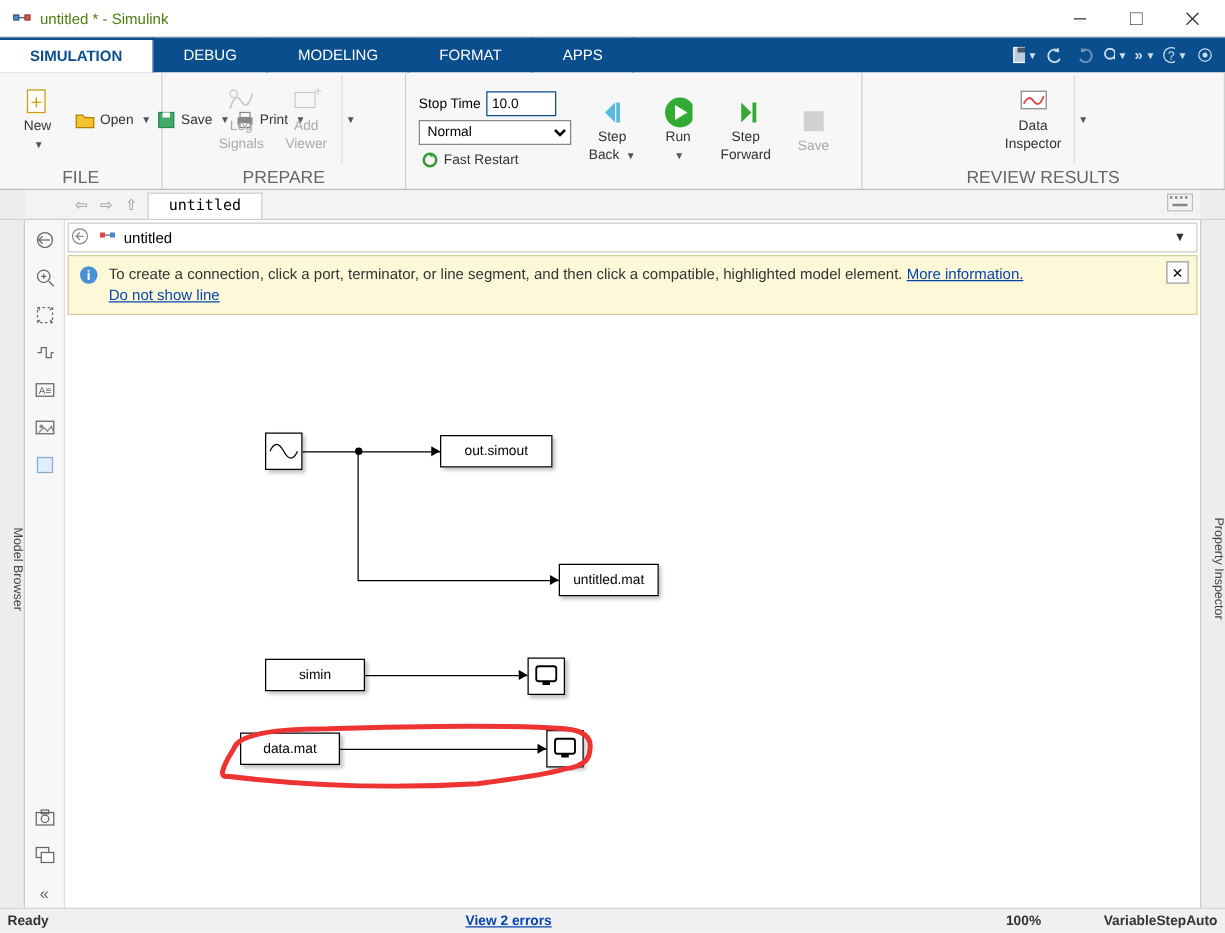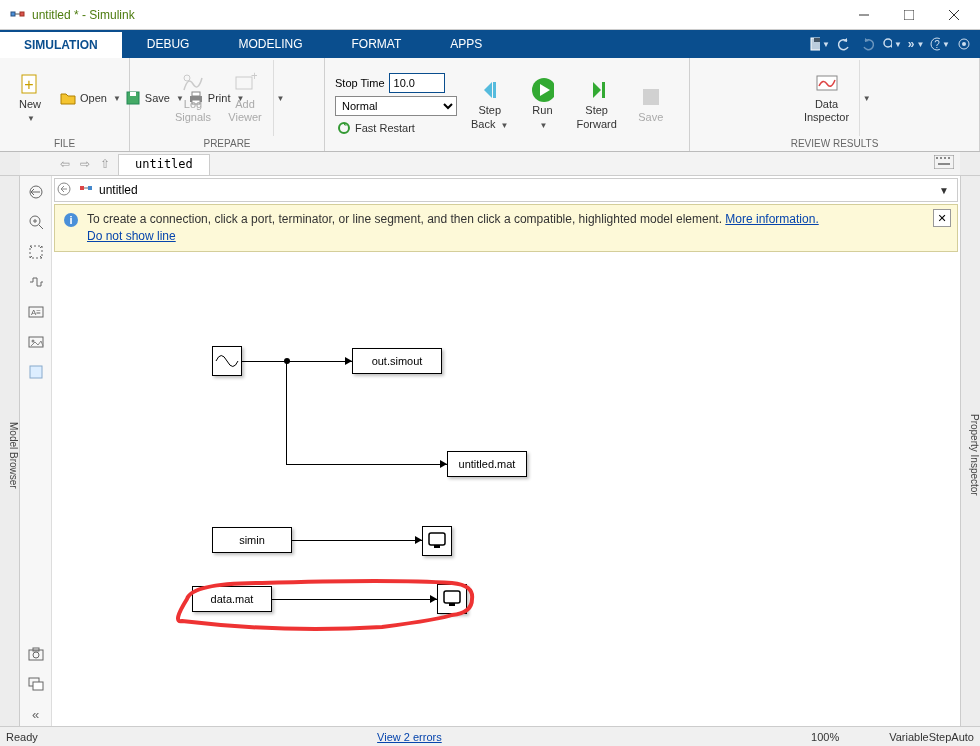--- a/index.html
+++ b/index.html
@@ -17,21 +17,21 @@
 .maintab { padding: 0 24px; display: flex; align-items: center; color: #fff; font-size: 12px; cursor: pointer; border-right: 1px solid #0a4e8e; }
 .maintab.active { background: #fff; color: #0a4e8e; font-weight: 600; border-top: 2px solid #0a4e8e; }
 .maintabs .right { margin-left: auto; display: flex; align-items: center; gap: 4px; padding-right: 6px; }
 .maintabs .ticon { width: 20px; height: 20px; display:flex; align-items:center; justify-content:center; cursor:pointer; border-radius: 2px; }
 .maintabs .ticon svg, .maintabs .ticon span { color: #fff; }
 
 
 .toolstrip { height: 94px; background: #f7f7f7; border-bottom: 1px solid #bbb; display: flex; align-items: stretch; }
 .tsgroup { border-right: 1px solid #d0d0d0; display: flex; flex-direction: column; }
 .tsgroup .row { flex: 1; display: flex; align-items: center; padding: 2px 6px; gap: 4px; }
-.tsgroup .lbl { font-size: 10px; color: #666; text-align: center; padding-bottom: 2px; text-transform: uppercase; }
+.tsgroup .lbl { font-size: 14px; color: #666; text-align: center; padding-bottom: 2px; text-transform: uppercase; }
 .bigbtn { display: flex; flex-direction: column; align-items: center; justify-content: center; padding: 2px 6px; min-width: 48px; cursor: pointer; }
 .bigbtn .ico { width: 24px; height: 24px; display:flex; align-items:center; justify-content:center; }
 .bigbtn .txt { font-size: 11px; color: #333; text-align: center; line-height: 1.2; margin-top: 2px; }
 .bigbtn.disabled .txt { color: #aaa; }
 .bigbtn.disabled .ico { opacity: .4; }
 .smallrow { display: flex; align-items: center; gap: 4px; padding: 1px 2px; cursor: pointer; height: 22px; }
 .smallrow .sico { width: 16px; height: 16px; display:flex; align-items:center; justify-content:center; }
 .smallrow .stxt { font-size: 11px; color: #333; }
 .dropdown-arrow { font-size: 8px; color: #555; margin-left: 2px; }
 .stoptime-input { width: 56px; height: 20px; border: 1px solid #0a4e8e; font-size: 11px; padding: 0 4px; }
@@ -68,21 +68,21 @@
 .infobar .msg a { color: #0645ad; text-decoration: underline; cursor:pointer; }
 .infobar .close { position:absolute; right:6px; top:4px; width:18px; height:18px; border:1px solid #999; display:flex; align-items:center; justify-content:center; font-size:11px; cursor:pointer; background:#fff; }
 
 .canvas { position: absolute; left:0; top: 70px; right:0; bottom:0; }
 .block { position:absolute; background:#fff; border:1px solid #000; box-shadow: 2px 2px 3px rgba(0,0,0,.25); display:flex; align-items:center; justify-content:center; font-size:11px; }
 .wire { position:absolute; background:#000; }
 .arrowhead { position:absolute; width:0; height:0; border-top:4px solid transparent; border-bottom:4px solid transparent; border-left:7px solid #000; }
 .junction { position:absolute; width:6px; height:6px; background:#000; border-radius:50%; }
 
 
-.statusbar { height: 20px; background:#f0f0f0; border-top:1px solid #ccc; display:flex; align-items:center; font-size:11px; color:#333; padding: 0 6px; }
+.statusbar { height: 20px; background:#f0f0f0; border-top:1px solid #ccc; display:flex; align-items:center; font-size:11px; color:#333; padding: 0 6px; font-weight: bold; }
 .statusbar .errlink { color:#0645ad; text-decoration:underline; cursor:pointer; margin: 0 auto; }
 .statusbar .pct { margin: 0 30px; text-align: center; }
 .statusbar .solver { margin-left: 20px; color:#333; }
 </style>
 </head>
 <body>
 
 <div class="titlebar">
   <span class="app-icon">
     <svg width="16" height="16">

